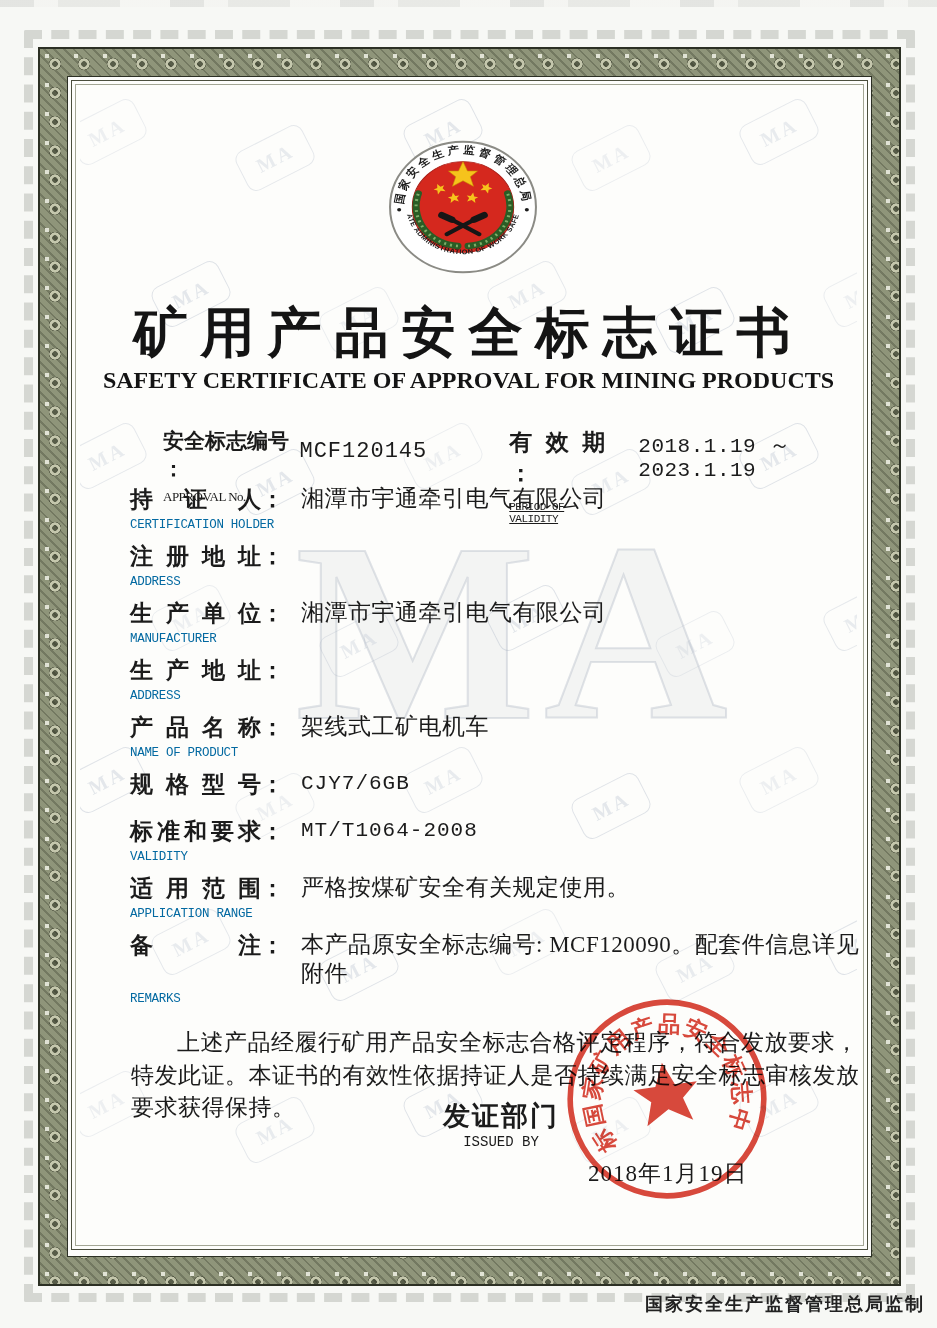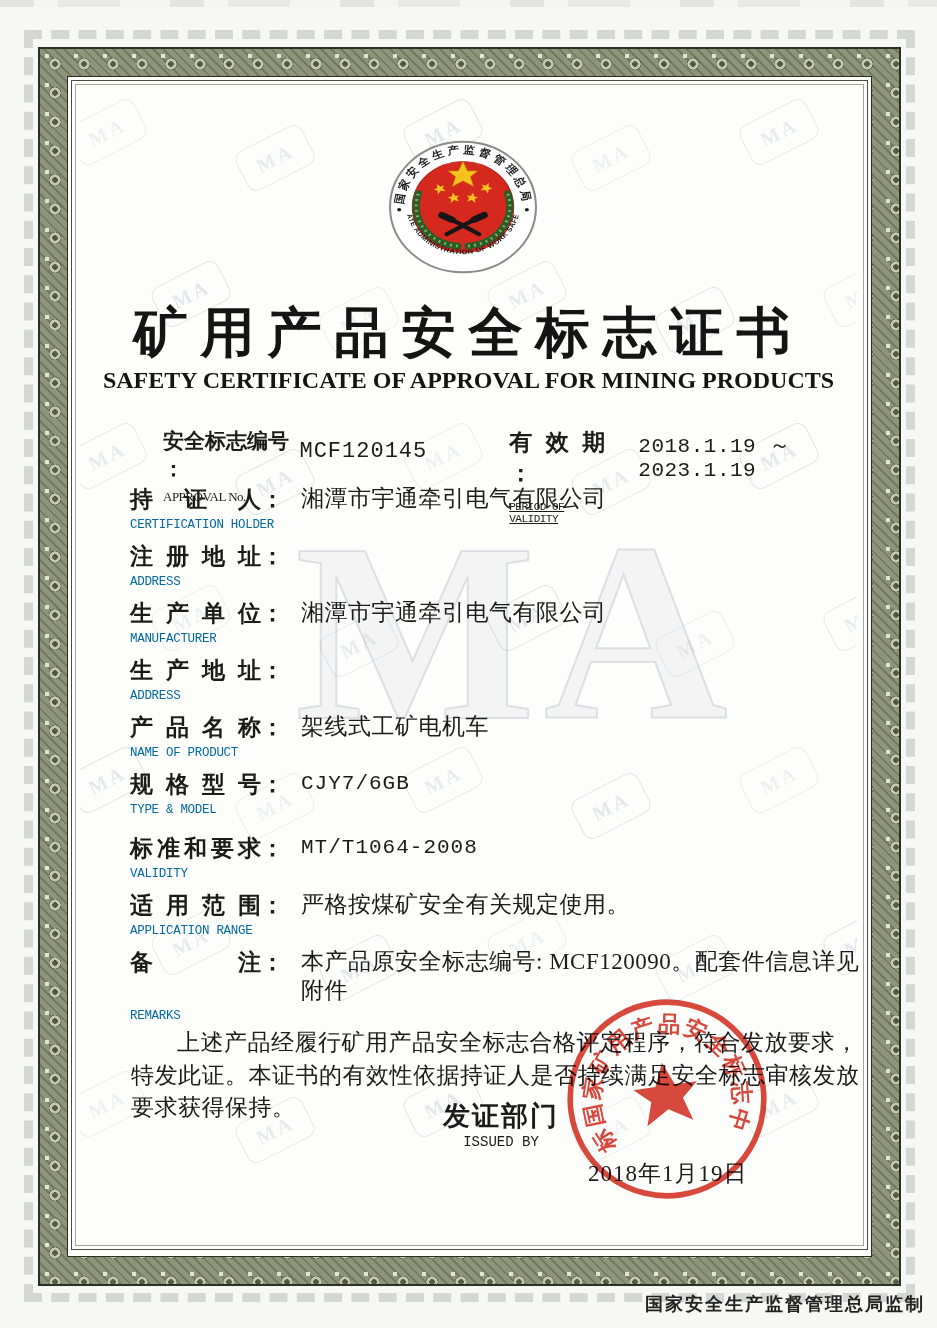--- a/index.html
+++ b/index.html
@@ -310,21 +310,20 @@
         <div class="field-line">
           <span class="field-label"><span class="justify-chars">
                 <span>规</span>
                 <span>格</span>
                 <span>型</span>
                 <span>号</span>
               </span></span>
             <span class="field-colon">：</span>
           <span class="field-value mono">CJY7/6GB</span>
         </div>
-        <div class="field-en">TYPE &amp; MODEL</div>
       </div>
 
       <div class="field-row gap-above">
         <div class="field-line">
           <span class="field-label"><span class="justify-chars">
                 <span>标</span>
                 <span>准</span>
                 <span>和</span>
                 <span>要</span>
                 <span>求</span>

